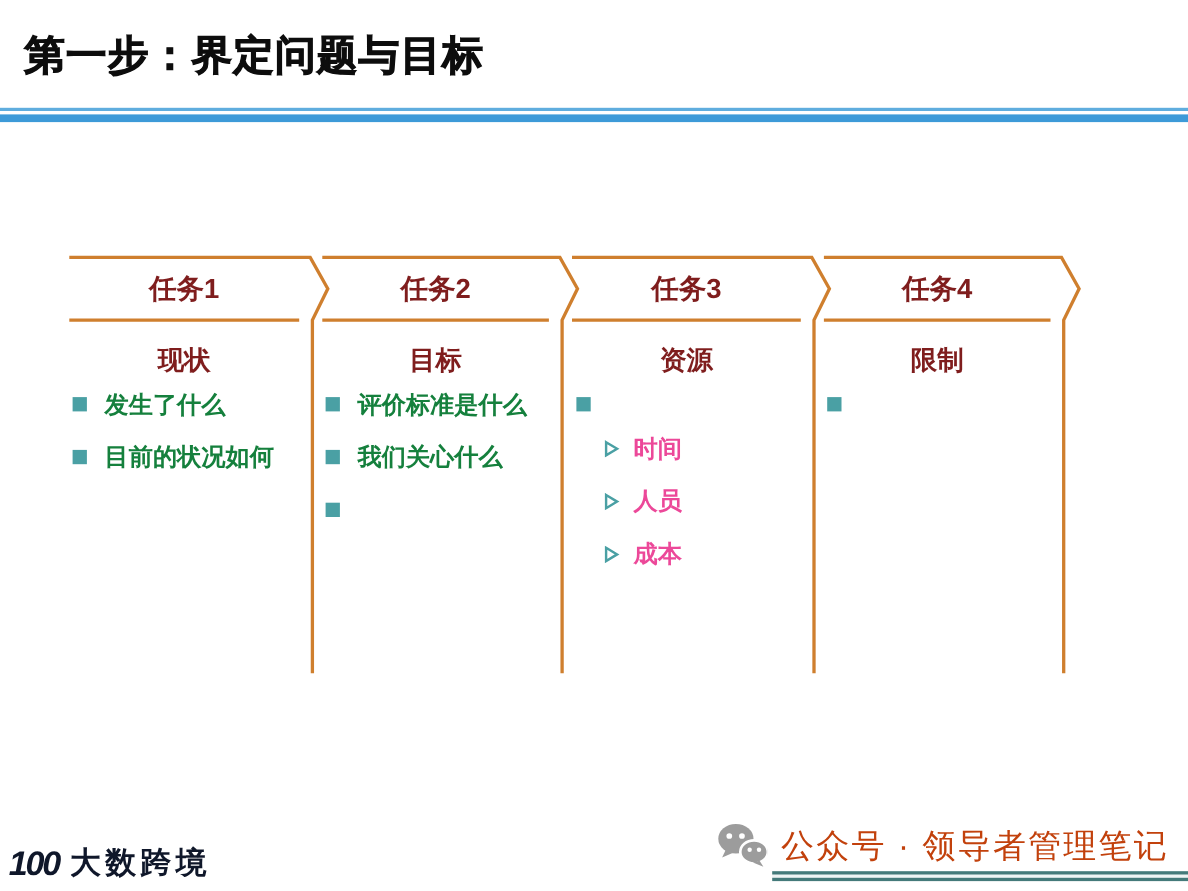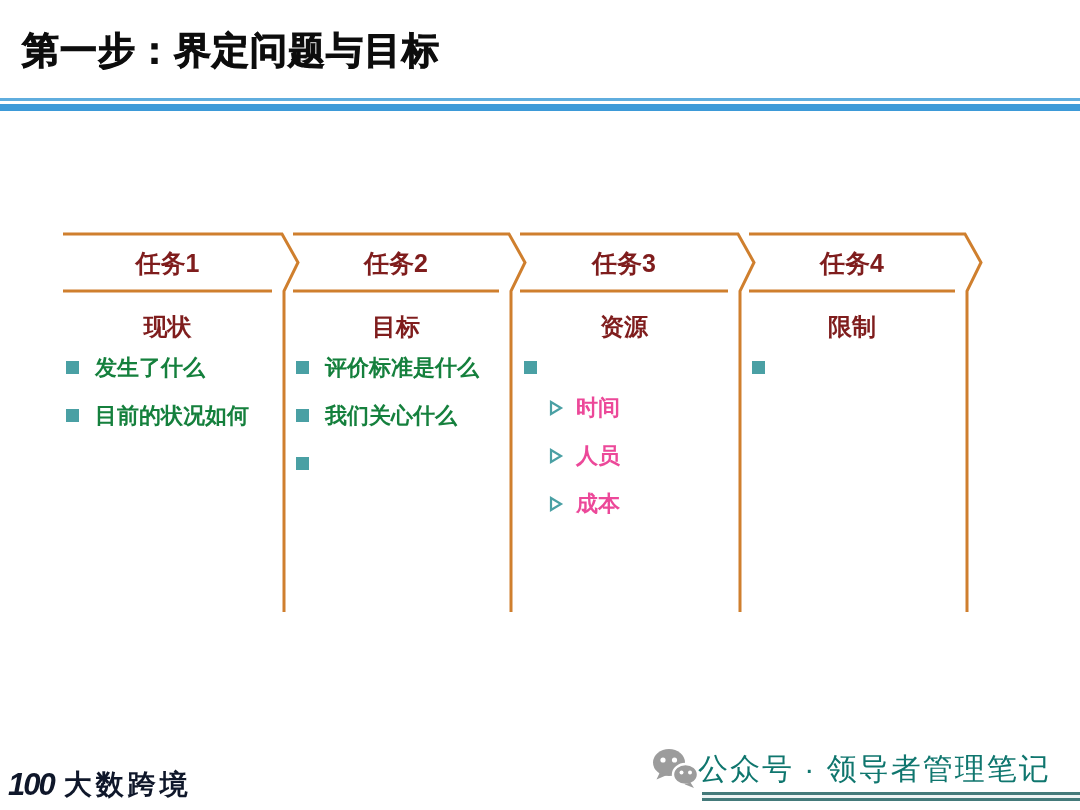--- a/index.html
+++ b/index.html
@@ -44,21 +44,21 @@
   .sub-row svg{flex:0 0 16px;margin:5px 12px 0 0;}
   .sub-row .bt{font-size:22px;font-weight:bold;color:#ec4899;line-height:26px;}
   
   .watermark{
     position:absolute;left:8px;top:766px;color:#0f172a;display:flex;align-items:center;
   }
   .watermark .logo{font-size:31px;font-weight:bold;font-style:italic;letter-spacing:-2px;}
   .watermark .name{font-size:28px;font-weight:bold;letter-spacing:4px;margin-left:10px;}
   .wechat-group{position:absolute;left:652px;top:748px;display:flex;align-items:center;}
   .wechat-group .account{
-    font-size:30px;color:#0f766e;letter-spacing:2px;white-space:nowrap;
+    font-size:30px;color:#c2410c;letter-spacing:2px;margin-left:12px;white-space:nowrap;
   }
   .footer-rule{
     position:absolute;left:702px;top:792px;width:378px;height:3px;
     border-top:3px solid #447a7a;border-bottom:3px solid #447a7a;background:#eef4f4;
   }
 </style>
 </head>
 <body>
 
 <div class="slide-title">第一步：界定问题与目标</div>

